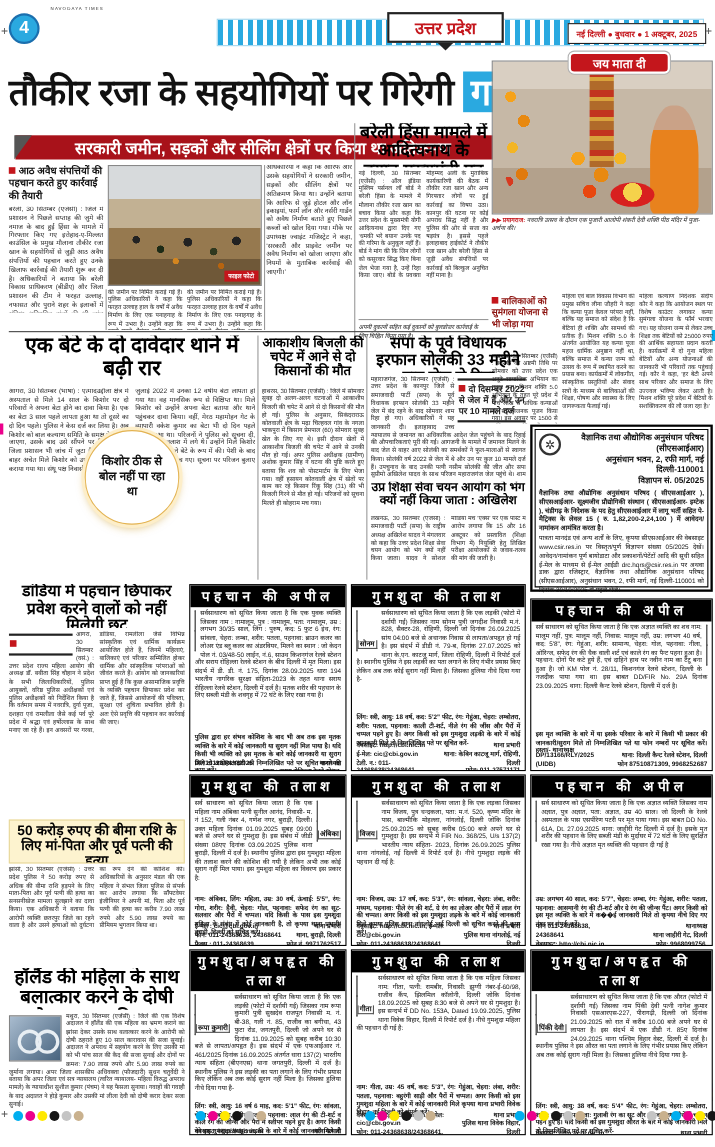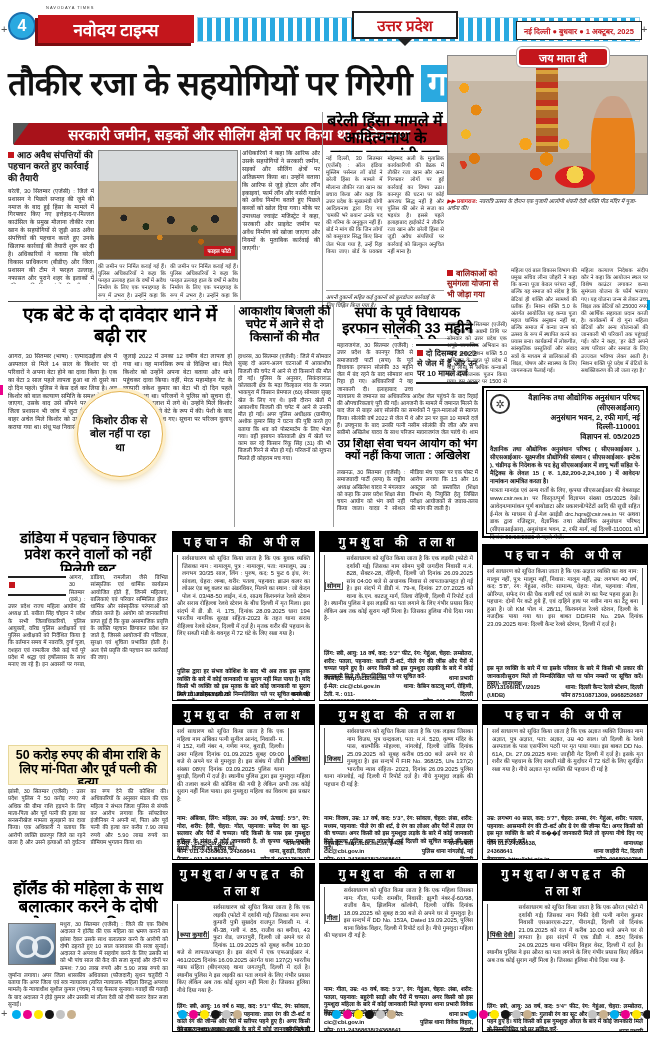--- a/index.html
+++ b/index.html
@@ -121,23 +121,20 @@
     <div style="width:4px;height:4px;background:#ec008c"></div>
     <div style="width:4px;height:4px;background:#ffe800"></div>
     <div style="width:4px;height:4px;background:#111"></div>
   </div>
 
   <div class="abs pageno" style="left:8px;top:12px">
       <span>4</span>
     </div>
   <div class="abs smalltext" style="left:46px;top:5px">NAVODAYA TIMES</div>
   <div class="abs stripes" style="left:197px;top:17px;width:443px;height:25px"></div>
-  <div class="abs nameplate" style="left:38px;top:15px;width:156px;height:28px">
-      <span>नवोदय टाइम्स</span>
-    </div>
   <div class="abs tab" style="left:352px;top:11px;width:106px;height:28px">
       <span>उत्तर प्रदेश</span>
     </div>
   <div class="abs tabnotch" style="left:398px;top:39px"></div>
   <div class="abs datebox" style="left:516px;top:21px;width:126px;height:19px">नई दिल्ली ● बुधवार ● 1 अक्टूबर, 2025</div>
 
   <div class="abs lead-head" style="left:8px;top:60px;width:438px;height:58px">
     <span>तौकीर रजा के सहयोगियों पर गिरेगी</span> <span class="lead-hl">गाज</span>
   </div>
   <div class="abs banner" style="left:14px;top:123px;width:450px;height:22px">

